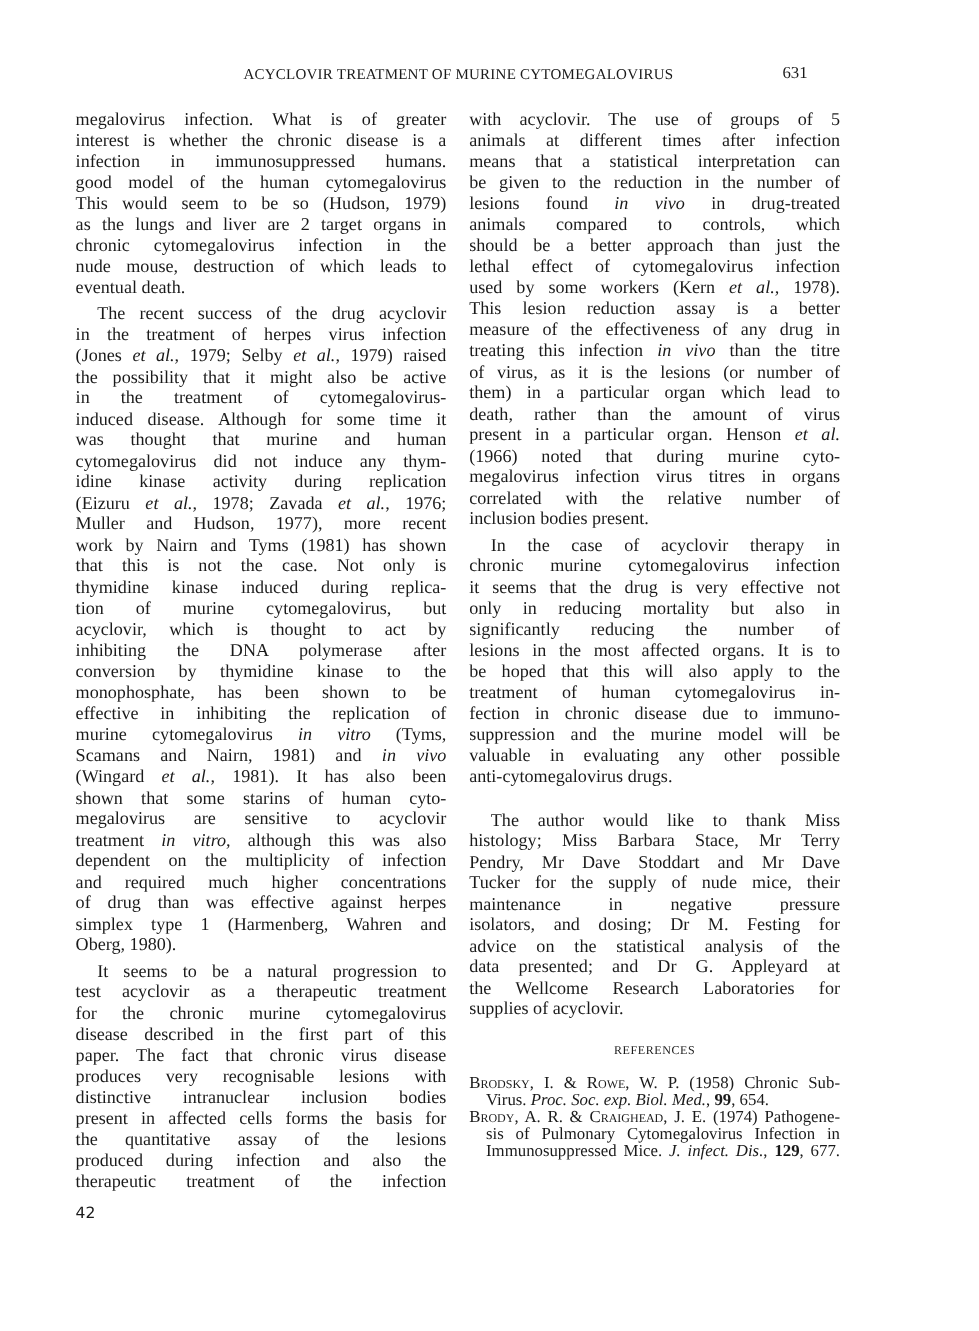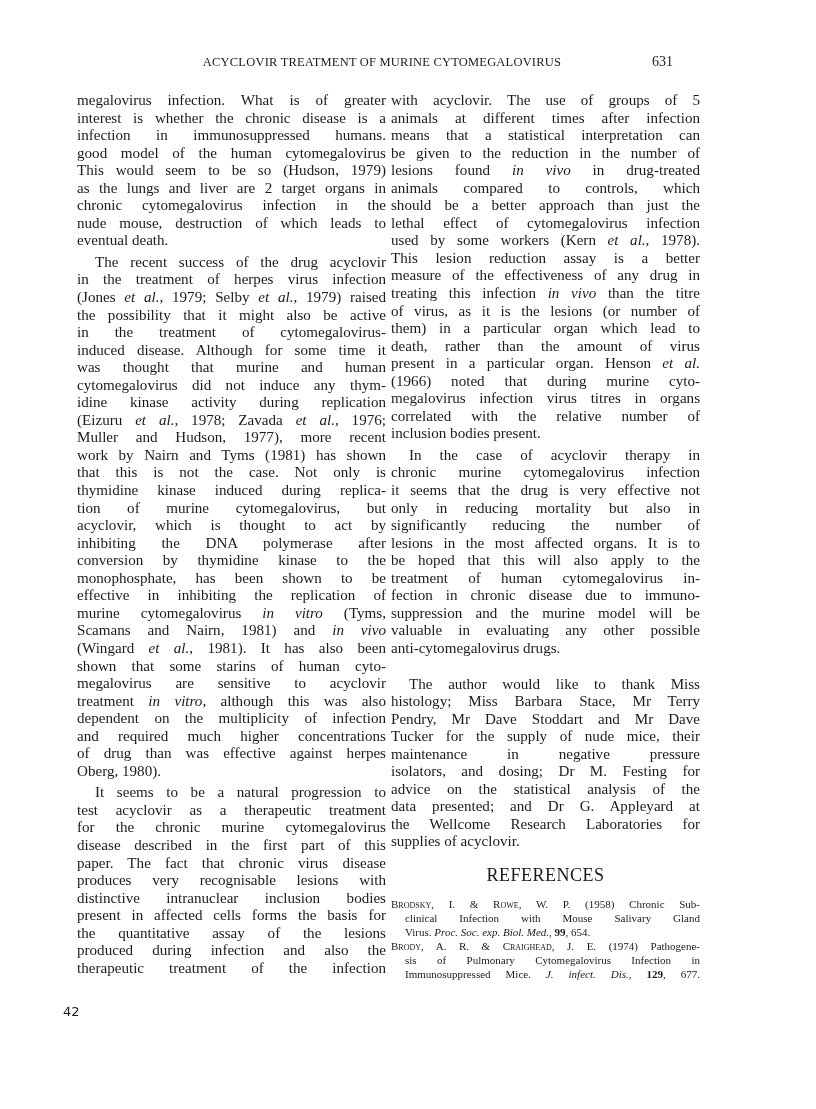--- a/index.html
+++ b/index.html
@@ -4,27 +4,27 @@
 <style>
   html, body { margin: 0; padding: 0; background: #ffffff; }
   body { width: 816px; height: 1109px; position: relative; overflow: hidden;
          font-family: "DejaVu Serif", "Liberation Serif", serif; color: #1a1a1a; }
   .running-head { position: absolute; top: 55px; left: 0; width: 702px; height: 20px; }
   .running-title { position: absolute; left: 172px; top: 0; width: 420px; text-align: center;
                    font-size: 12.5px; letter-spacing: 0.2px; font-family: "Liberation Serif", serif; }
   .page-number { position: absolute; left: 652px; top: -1px; font-size: 14px; font-family: "Liberation Serif", serif; }
   .col { position: absolute; top: 92px; width: 309px; font-size: 15.1px; line-height: 17.55px;
          font-family: "Liberation Serif", serif; }
-  .col-left { left: 77px; }
+  .col-left { left: 63px; }
   .col-right { left: 391px; }
   .line { display: block; white-space: nowrap; text-align: justify; text-align-last: justify; height: 17.55px; }
   .line.last { text-align-last: left; }
   .ack-gap { height: 18px; }
-  .ref-heading { text-align: center; font-size: 18px; letter-spacing: 0.5px; margin-top: 16px; margin-bottom: 12px; }
-  .ref { font-size: 11px; line-height: 14.2px; }
+  .ref-heading { text-align: center; font-size: 10px; letter-spacing: 0.5px; margin-top: 16px; margin-bottom: 12px; }
+  .ref { font-size: 14px; line-height: 14.2px; }
   .ref .line { height: 14.2px; }
   .ref .cont { padding-left: 14px; }
   .sc { font-variant: small-caps; }
   i { font-style: italic; }
   b { font-weight: bold; }
   .footer-mark { position: absolute; left: 63px; top: 1004px; font-size: 13px;
                  font-family: "DejaVu Sans", sans-serif; }
 </style>
 </head>
 <body>
@@ -69,20 +69,21 @@
     <span class="line">effective in inhibiting the replication of</span>
     <span class="line">murine cytomegalovirus <i>in vitro</i> (Tyms,</span>
     <span class="line">Scamans and Nairn, 1981) and <i>in vivo</i></span>
     <span class="line">(Wingard <i>et al.</i>, 1981). It has also been</span>
     <span class="line">shown that some starins of human cyto-</span>
     <span class="line">megalovirus are sensitive to acyclovir</span>
     <span class="line">treatment <i>in vitro</i>, although this was also</span>
     <span class="line">dependent on the multiplicity of infection</span>
     <span class="line">and required much higher concentrations</span>
     <span class="line">of drug than was effective against herpes</span>
+    <span class="line">simplex type 1 (Harmenberg, Wahren and</span>
     <span class="line last">Oberg, 1980).</span>
   </div>
   <div style="margin-top:4px;">
     <span class="line" style="padding-left:18px;">It seems to be a natural progression to</span>
     <span class="line">test acyclovir as a therapeutic treatment</span>
     <span class="line">for the chronic murine cytomegalovirus</span>
     <span class="line">disease described in the first part of this</span>
     <span class="line">paper. The fact that chronic virus disease</span>
     <span class="line">produces very recognisable lesions with</span>
     <span class="line">distinctive intranuclear inclusion bodies</span>
@@ -143,21 +144,20 @@
     <span class="line">advice on the statistical analysis of the</span>
     <span class="line">data presented; and Dr G. Appleyard at</span>
     <span class="line">the Wellcome Research Laboratories for</span>
     <span class="line last">supplies of acyclovir.</span>
   </div>
 
   <div class="ref-heading">REFERENCES</div>
 
   <div class="ref">
     <span class="line"><span class="sc">Brodsky</span>, I. &amp; <span class="sc">Rowe</span>, W. P. (1958) Chronic Sub-</span>
-    <span class="line cont">clinical Infection with Mouse Salivary Gland</span>
     <span class="line cont last">Virus. <i>Proc. Soc. exp. Biol. Med.</i>, <b>99</b>, 654.</span>
   </div>
   <div class="ref">
     <span class="line"><span class="sc">Brody</span>, A. R. &amp; <span class="sc">Craighead</span>, J. E. (1974) Pathogene-</span>
     <span class="line cont">sis of Pulmonary Cytomegalovirus Infection in</span>
     <span class="line cont">Immunosuppressed Mice. <i>J. infect. Dis.</i>, <b>129</b>, 677.</span>
   </div>
 </div>
 
 <div class="footer-mark">42</div>

